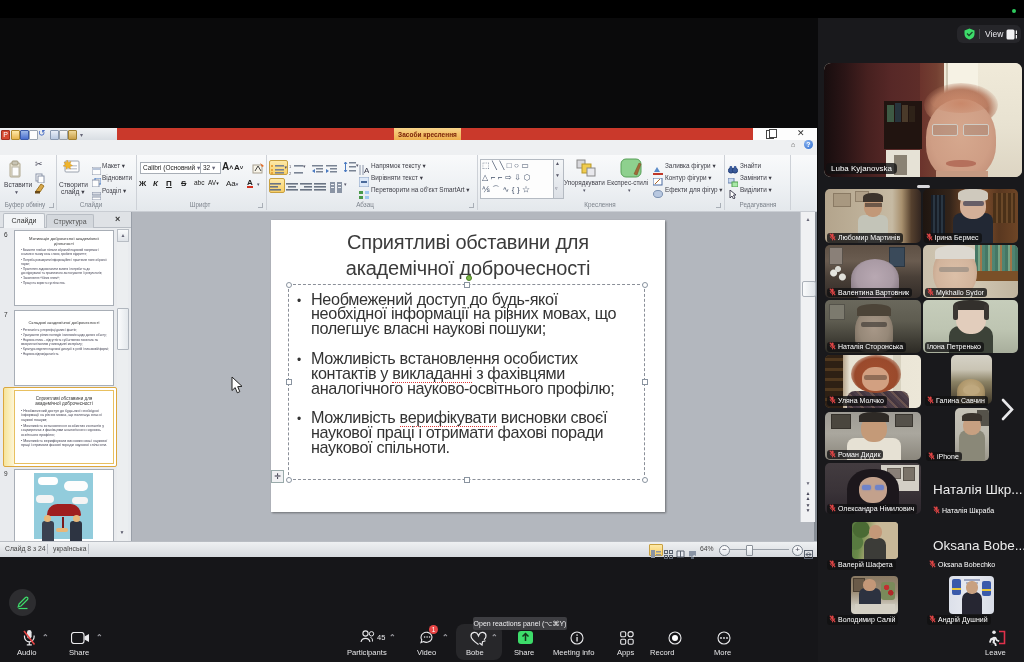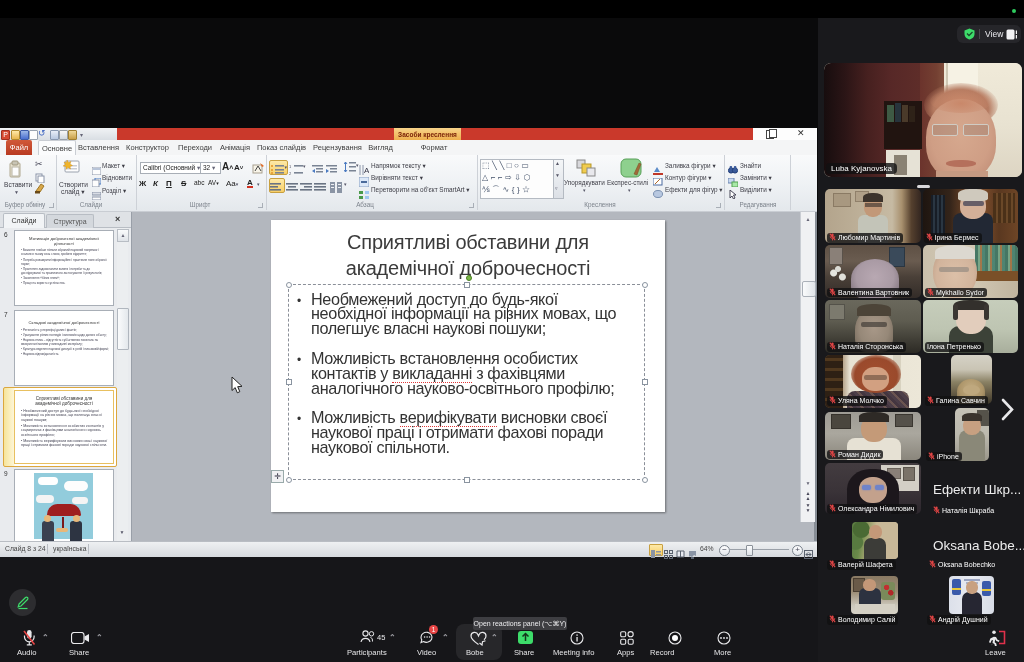--- a/index.html
+++ b/index.html
@@ -195,21 +195,21 @@
   <div class="tile" style="left:825px;top:463px;width:96px;height:51px;background:linear-gradient(180deg,#433c40 0%,#3a3338 55%,#2c262c 100%);">
     <div class="abs" style="left:56px;top:2px;width:38px;height:26px;background:#d3cfc6;"></div>
     <div class="abs" style="left:62px;top:5px;width:12px;height:9px;background:#8a8078;border:1px solid #6a625a;"></div>
     <div class="abs" style="left:78px;top:4px;width:10px;height:12px;background:#7a7268;border:1px solid #5a544c;"></div>
     <div class="abs" style="left:22px;top:6px;width:52px;height:45px;background:#1c171c;border-radius:45% 45% 0 0;"></div>
     <div class="abs" style="left:34px;top:14px;width:28px;height:26px;background:#c3a18c;border-radius:46%;"></div>
     <div class="abs" style="left:37px;top:22px;width:9px;height:5px;background:#6680d0;box-shadow:0 0 2px 0 #6680d0;border-radius:2px;opacity:.9;"></div>
     <div class="abs" style="left:50px;top:22px;width:9px;height:5px;background:#6680d0;box-shadow:0 0 2px 0 #6680d0;border-radius:2px;opacity:.9;"></div>
     <div class="abs" style="left:30px;top:44px;width:36px;height:7px;background:#3c3240;"></div>
   </div>
-  <div class="abs" style="left:933px;top:482px;color:#ececec;font-size:13.5px;white-space:nowrap;">Ефекти Шкр...</div>
+  <div class="abs" style="left:933px;top:482px;color:#ececec;font-size:13.5px;white-space:nowrap;">Наталія Шкр...</div>
 
   <div class="tile" style="left:852px;top:522px;width:46px;height:37px;border-radius:4px;background:radial-gradient(circle at 20% 20%,#4a6a34 8px,transparent 9px),radial-gradient(circle at 8% 55%,#587a40 7px,transparent 8px),linear-gradient(100deg,#5a7a40 0%,#6a8a4a 22%,#9aa06a 34%,#c8b893 48%,#d0c0a0 100%);">
     <div class="abs" style="left:28px;top:0px;width:18px;height:37px;background:#c8b898;"></div>
     <div class="abs" style="left:12px;top:16px;width:22px;height:21px;background:#3c3c38;border-radius:7px 7px 0 0;"></div>
     <div class="abs" style="left:17px;top:3px;width:13px;height:14px;background:#c49878;border-radius:46%;"></div>
   </div>
   <div class="abs" style="left:933px;top:538px;color:#ececec;font-size:13.5px;white-space:nowrap;">Oksana Bobe...</div>
 
   <div class="tile" style="left:851px;top:576px;width:47px;height:38px;border-radius:4px;background:linear-gradient(180deg,#8a7a64 0%,#9a8a72 40%,#ccc8bc 78%,#d8d4c8 100%);">
     <div class="abs" style="left:2px;top:2px;width:10px;height:12px;background:#6a5a48;border:1px solid #4a3e30;"></div>
@@ -416,32 +416,20 @@
     <span class="qi" style="left:68px;background:linear-gradient(#f0d898,#c8a048);border:1px solid #a08030;"></span>
     <span style="position:absolute;left:80px;top:3px;color:#667;font-size:6px;">▾</span>
   </div>
   <div id="titlewhite" class="abs"></div>
   <div id="ctxtab" class="abs">Засоби креслення</div>
   <div class="abs" style="left:766px;top:2px;width:6px;height:7px;border:1.2px solid #444;background:#fff;"></div>
   <div class="abs" style="left:768.5px;top:0.5px;width:6px;height:7px;border:1.2px solid #444;background:#fff;"></div>
   <div class="abs" style="left:797px;top:0px;color:#333;font-size:9px;">✕</div>
   <div class="abs" style="left:791px;top:13px;color:#555;font-size:7px;">⌂</div>
   <div class="abs" style="left:804px;top:12px;width:9px;height:9px;border-radius:50%;background:radial-gradient(circle at 35% 30%,#8ab4f0,#2a6ad0);color:#fff;font-size:7px;font-weight:bold;text-align:center;line-height:9px;">?</div>
-  <div id="tabrow" class="abs">
-    <span class="tab filetab">Файл</span>
-    <span class="tab active">Основне</span>
-    <span class="tab">Вставлення</span>
-    <span class="tab">Конструктор</span>
-    <span class="tab">Переходи</span>
-    <span class="tab">Анімація</span>
-    <span class="tab">Показ слайдів</span>
-    <span class="tab">Рецензування</span>
-    <span class="tab">Вигляд</span>
-    <span class="tab fmt">Формат</span>
-  </div>
   <div id="ribbon" class="abs">
 
     <div class="grp" style="left:0;width:56px;"></div>
     <div class="abs" style="left:8px;top:5px;width:14px;height:18px;"><svg width="14" height="18">
           <rect x="2" y="3" width="10" height="14" rx="1" fill="#e8e3d0" stroke="#b0a890"></rect>
           <rect x="4" y="1" width="6" height="4" rx="1" fill="#c8c4b4" stroke="#a09880"></rect>
           <rect x="4" y="7" width="7" height="9" fill="#fdfdfd" stroke="#b8b4a4"></rect>
         </svg></div>
     <div class="rtext" style="left:4px;top:26px;">Вставити</div>
     <div class="abs" style="left:14px;top:34px;color:#556;font-size:5px;">▼</div>

